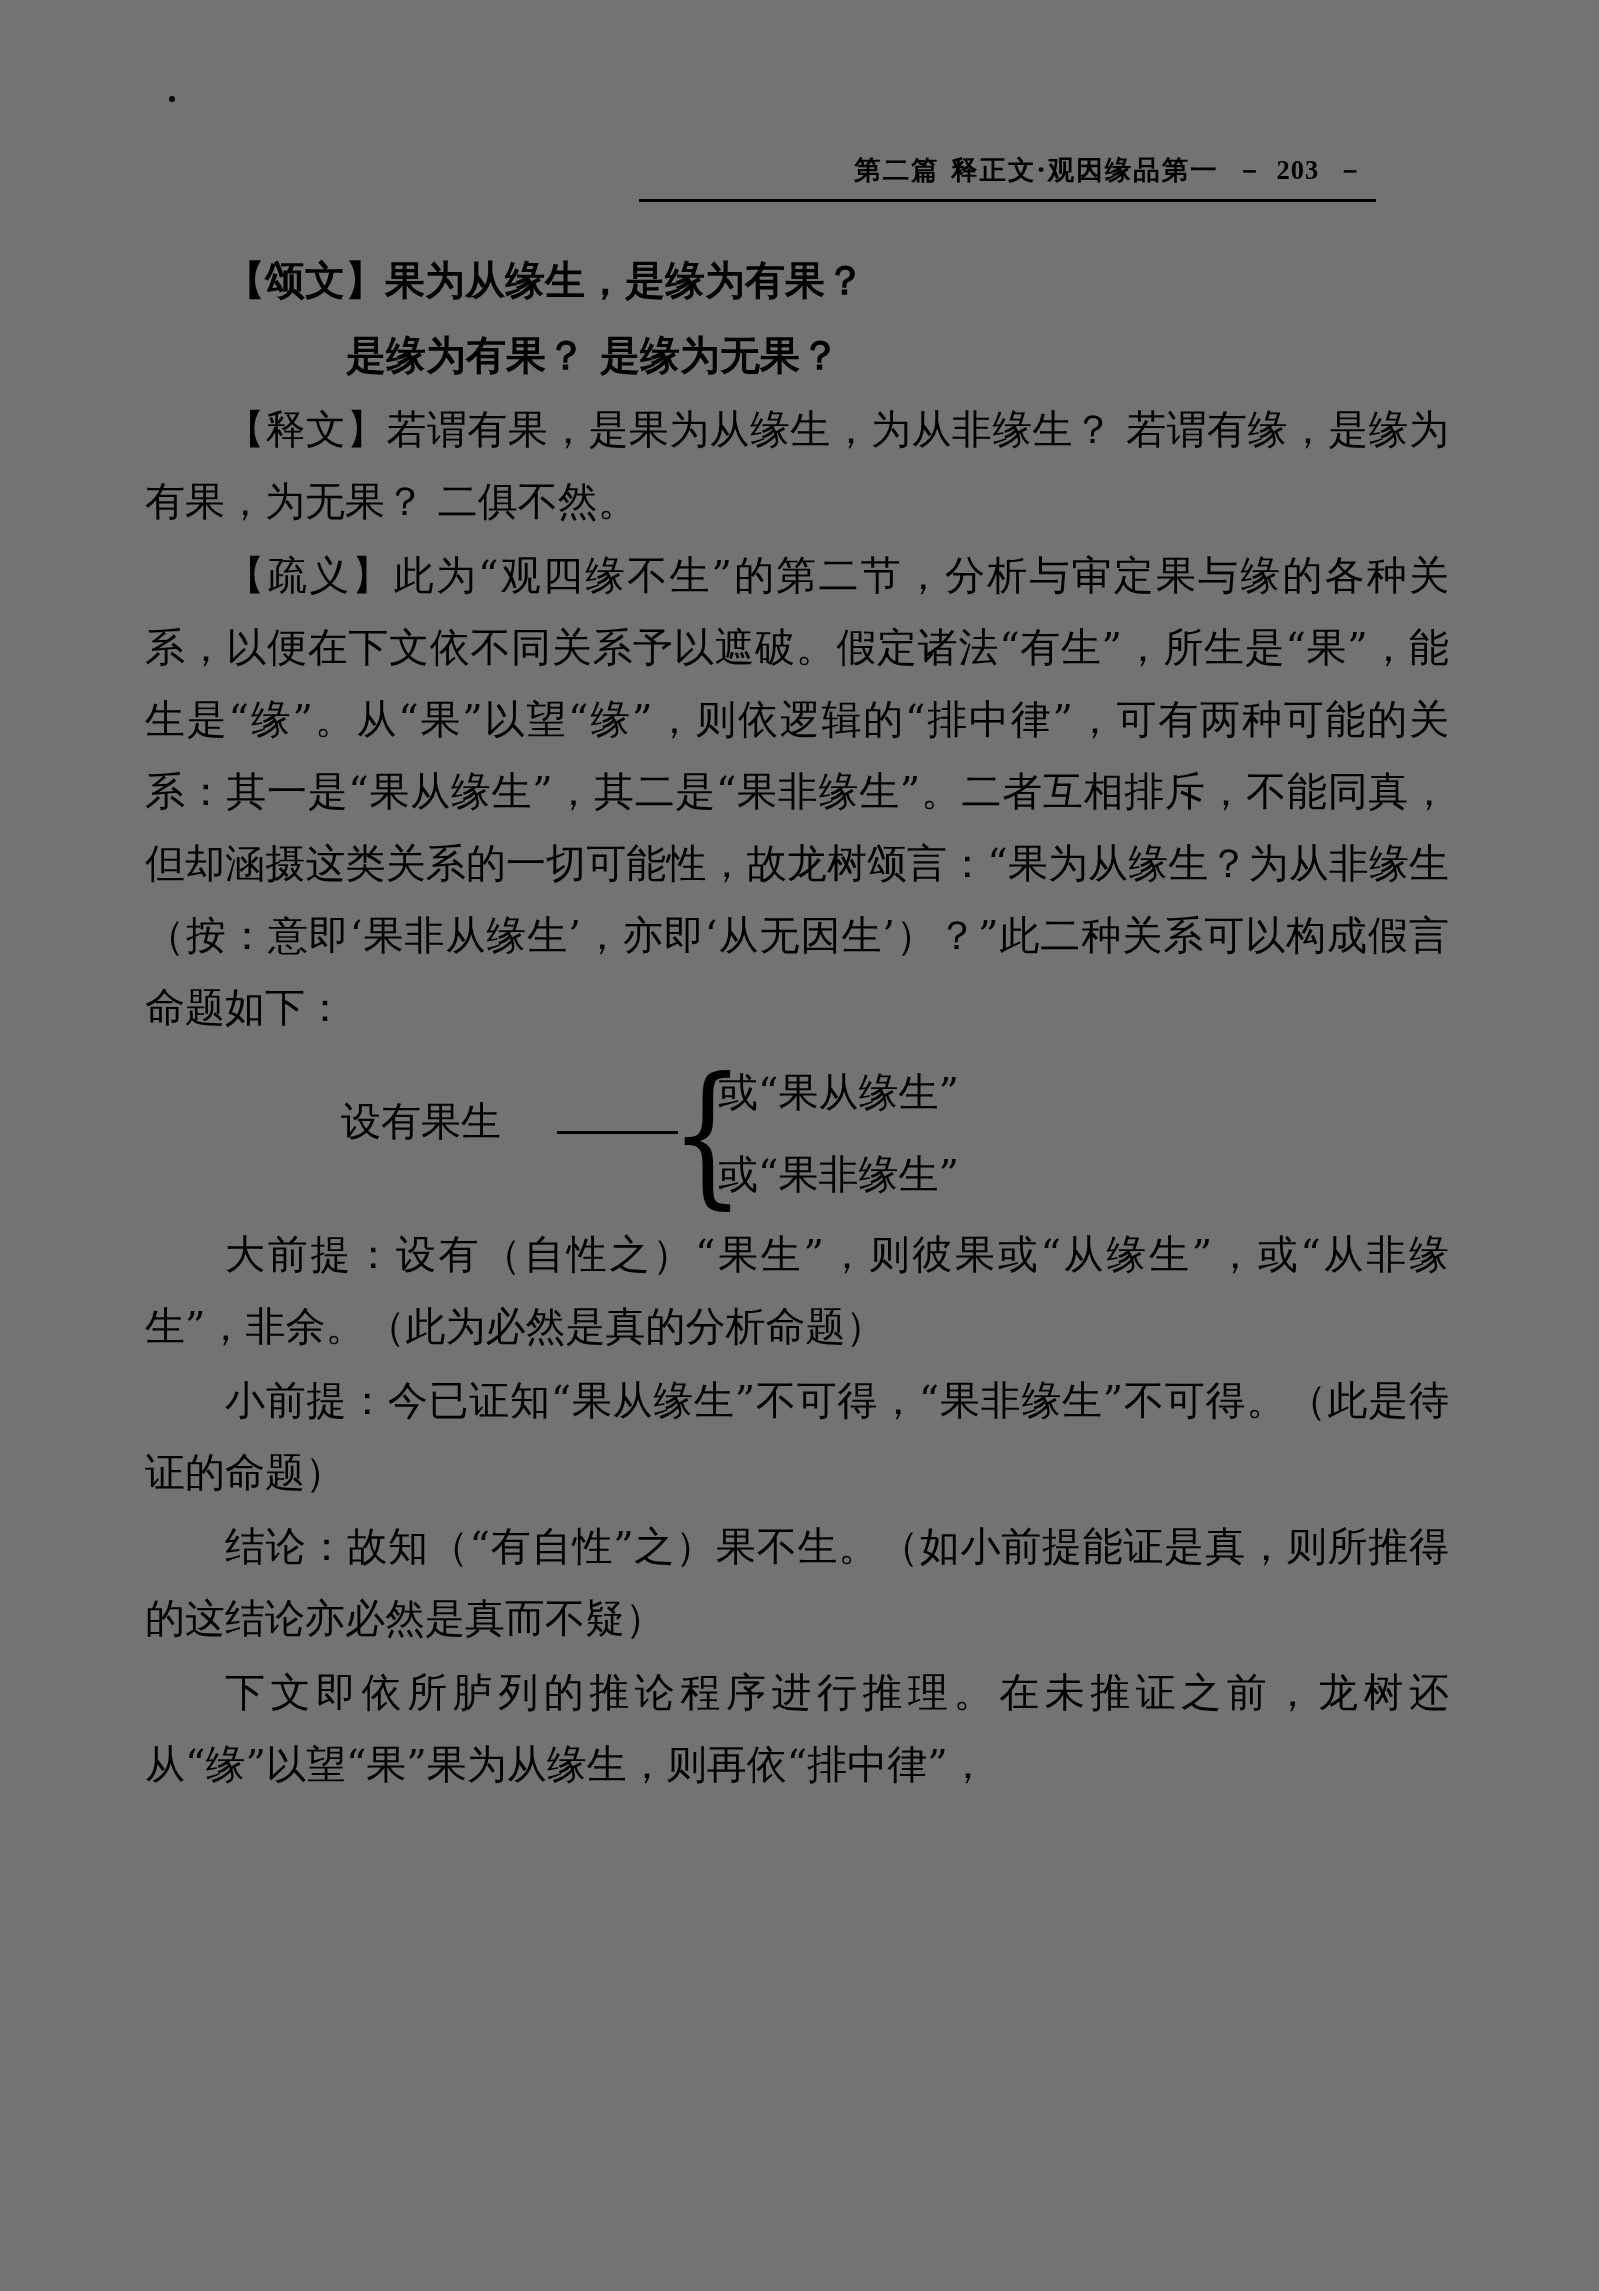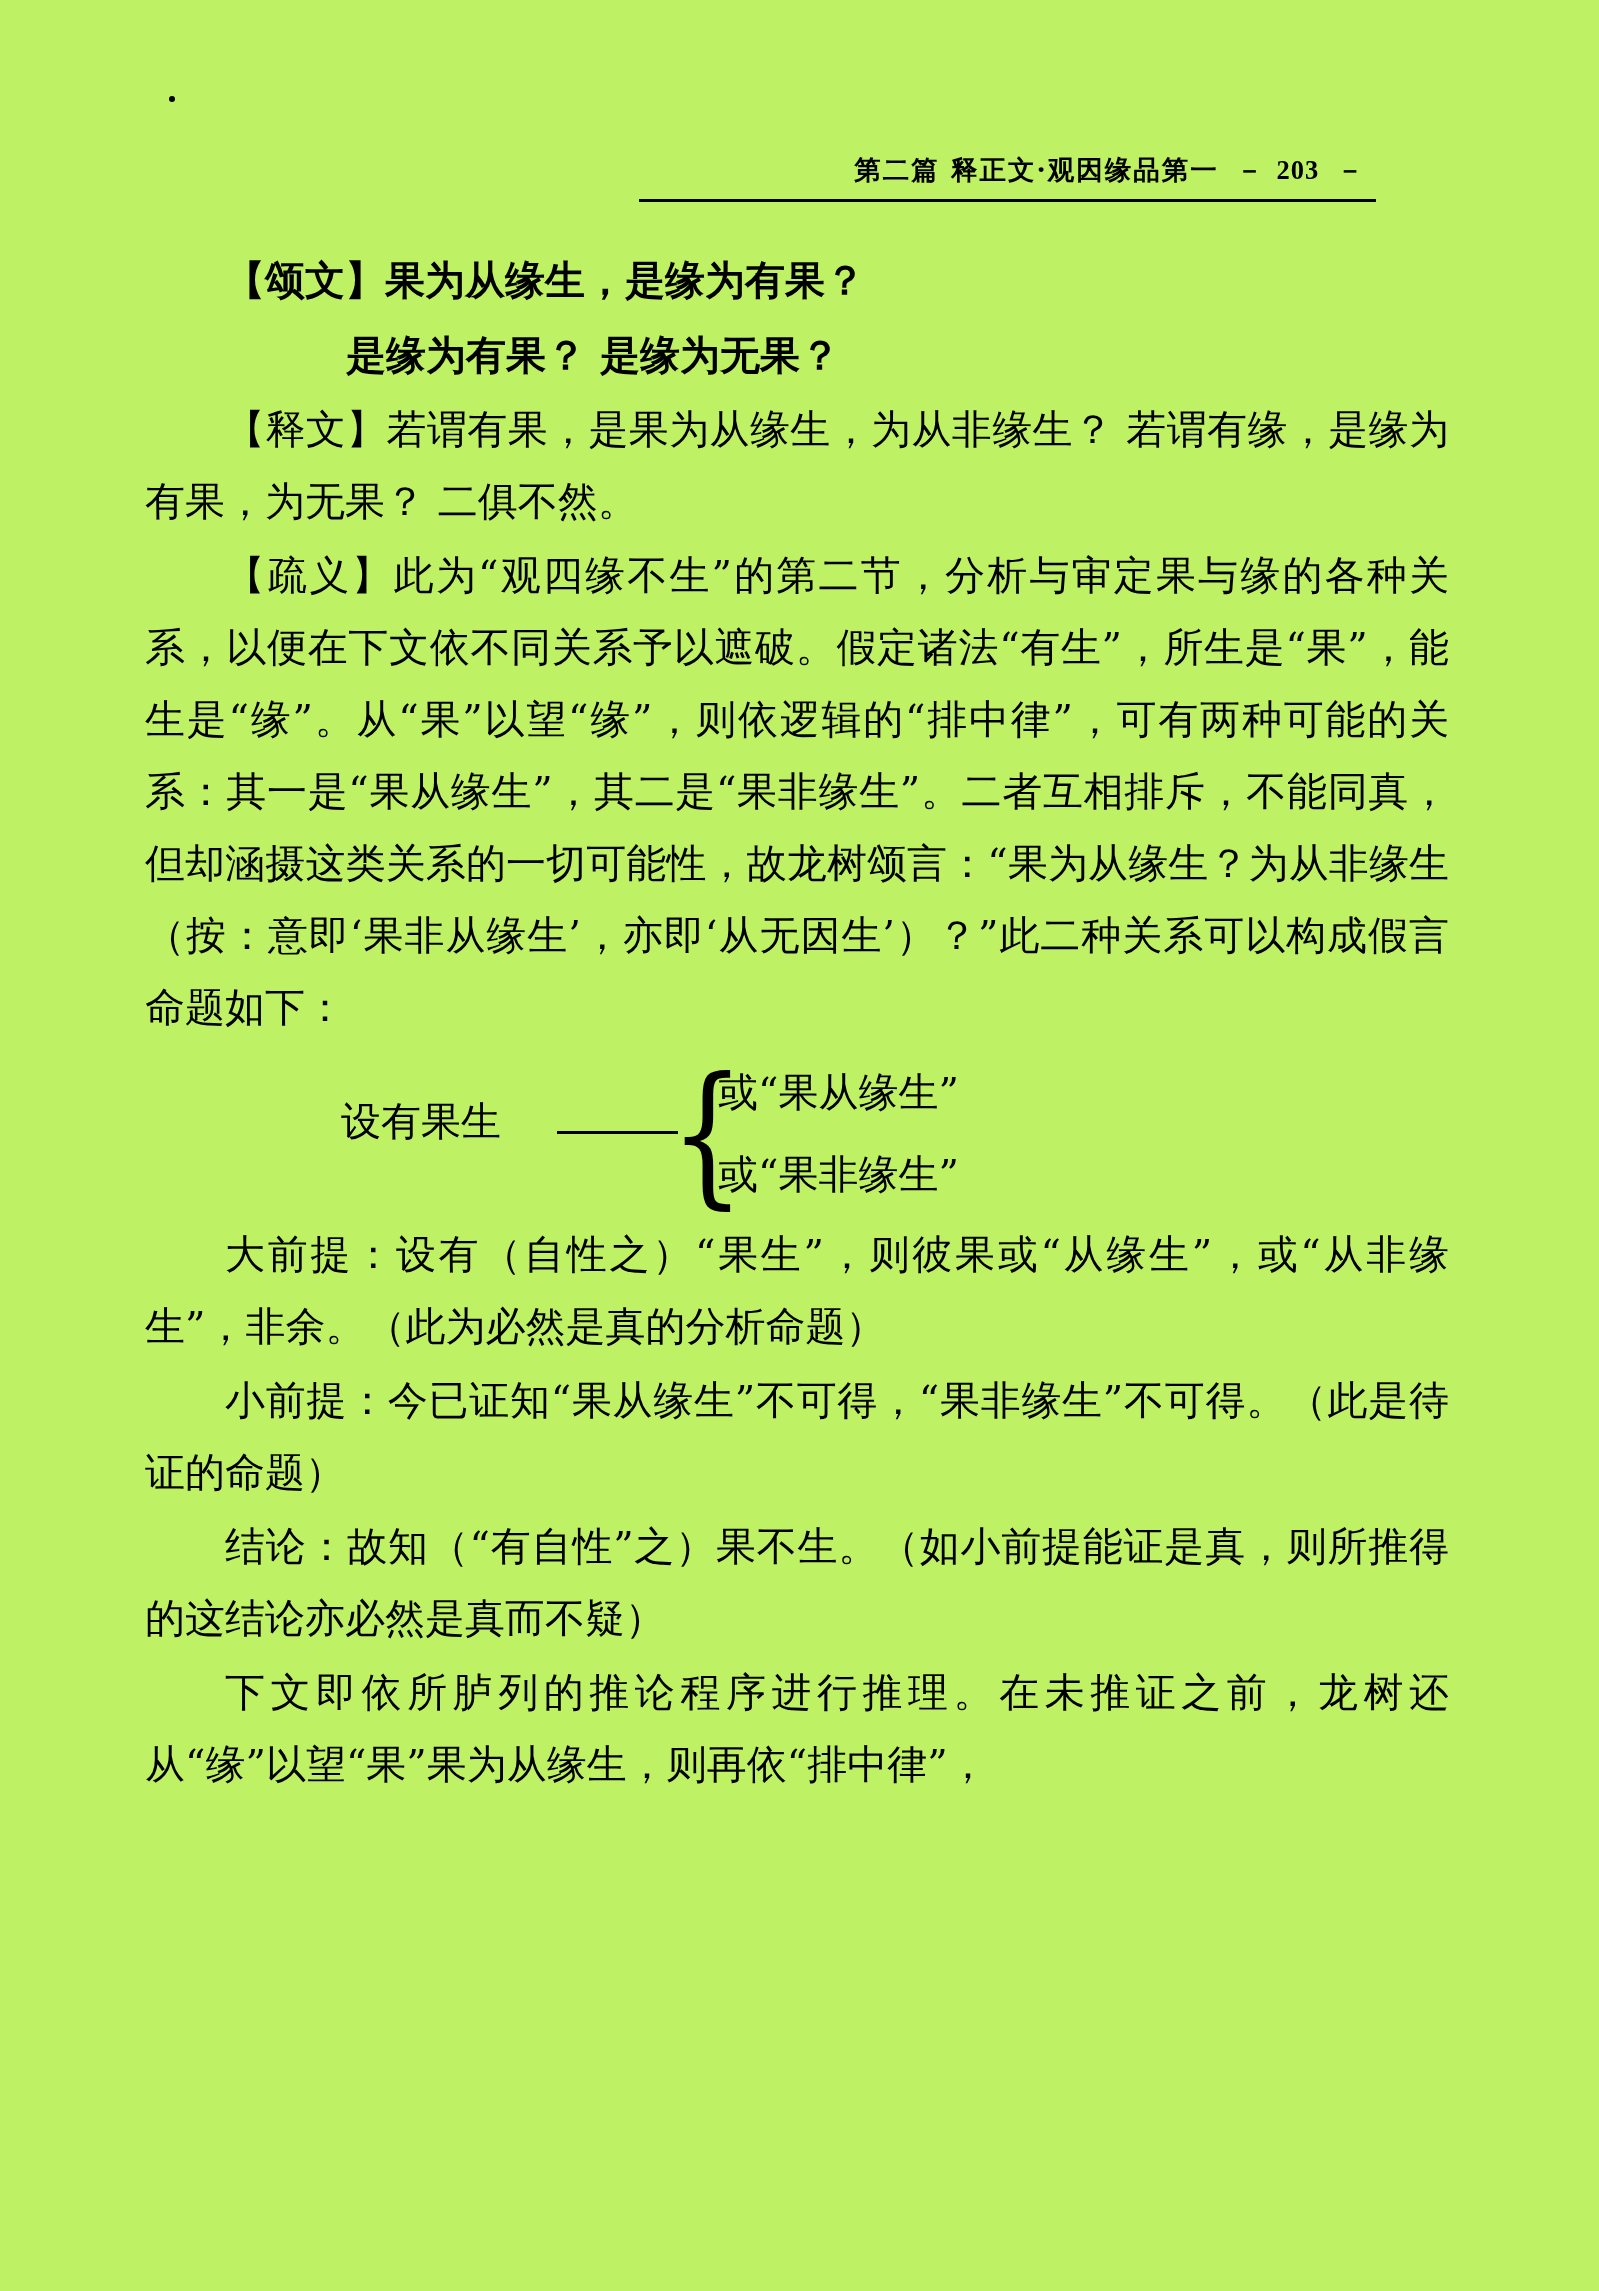--- a/index.html
+++ b/index.html
@@ -14,21 +14,21 @@
     color: #000000;
     position: relative;
     overflow: hidden;
   }
   .page {
     position: absolute;
     left: 0;
     top: 0;
     width: 1600px;
     height: 2292px;
-    background: #bef264;
+    background: #737373;
   }
   .corner-dot {
     position: absolute;
     left: 169px;
     top: 96px;
     width: 5.9px;
     height: 5.9px;
     background: #000;
     border-radius: 50%;
   }

